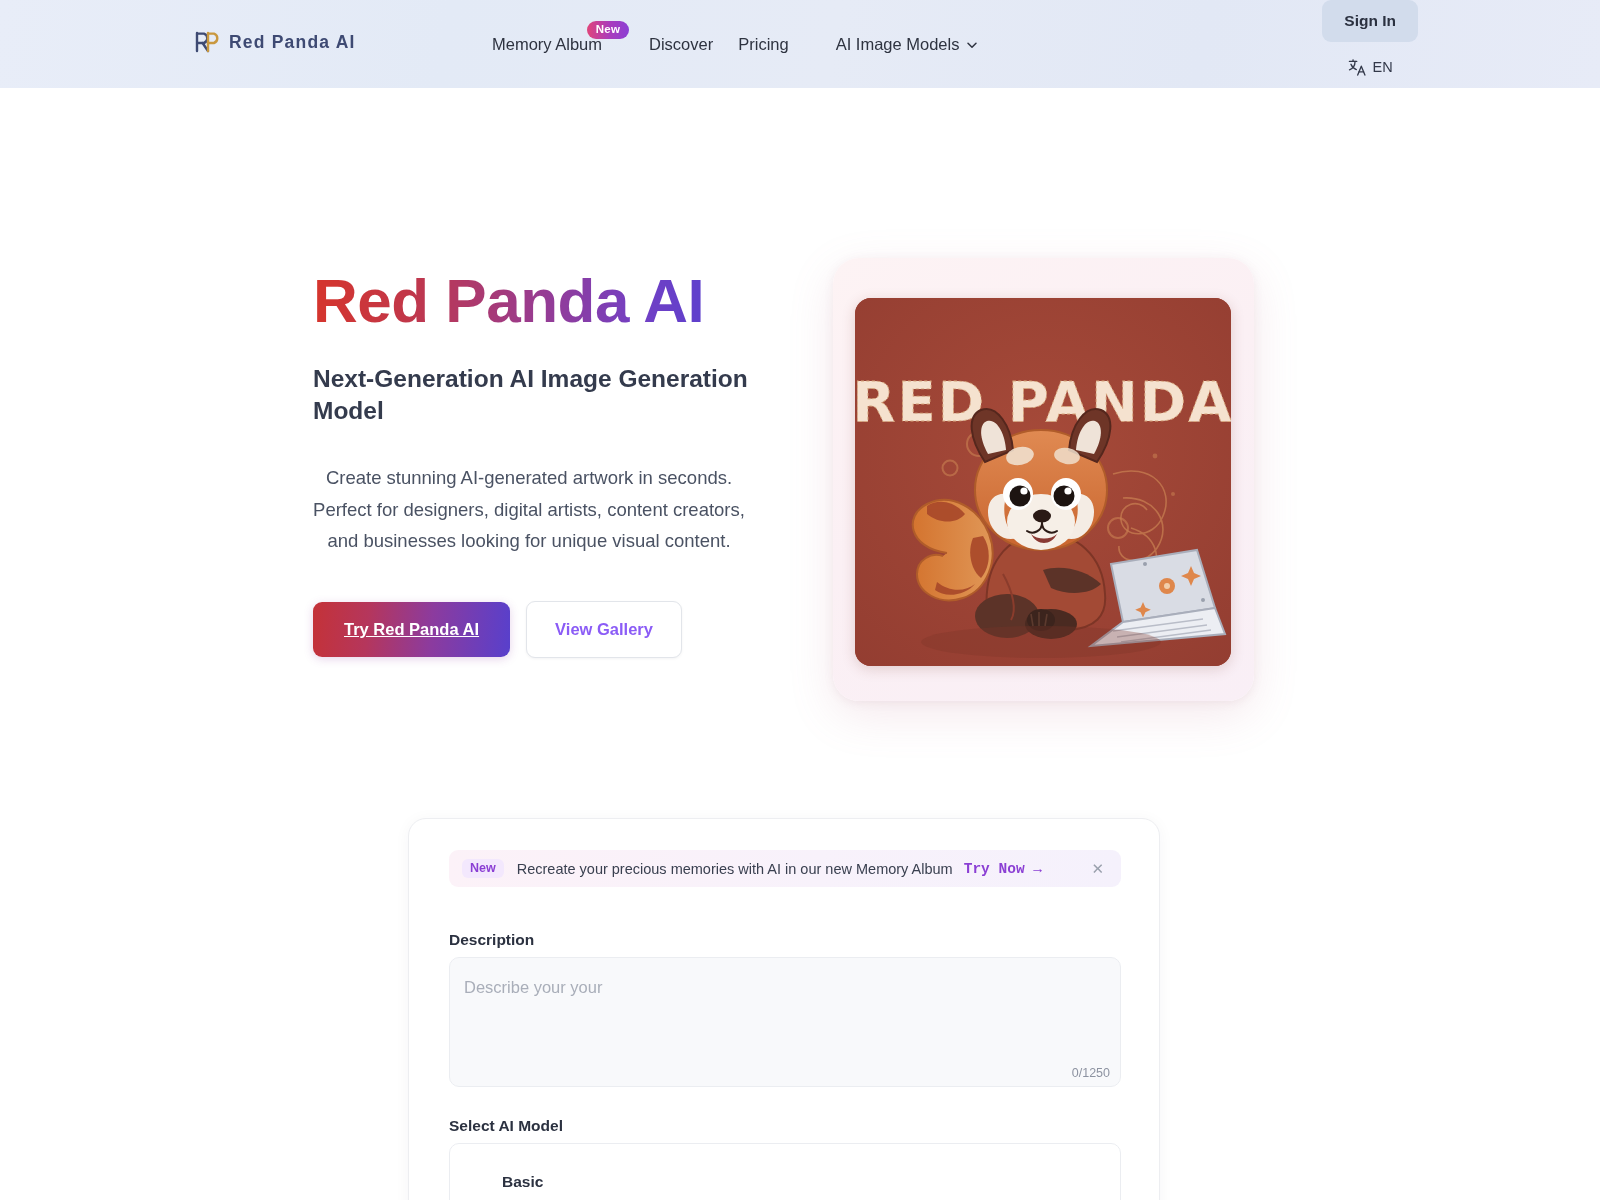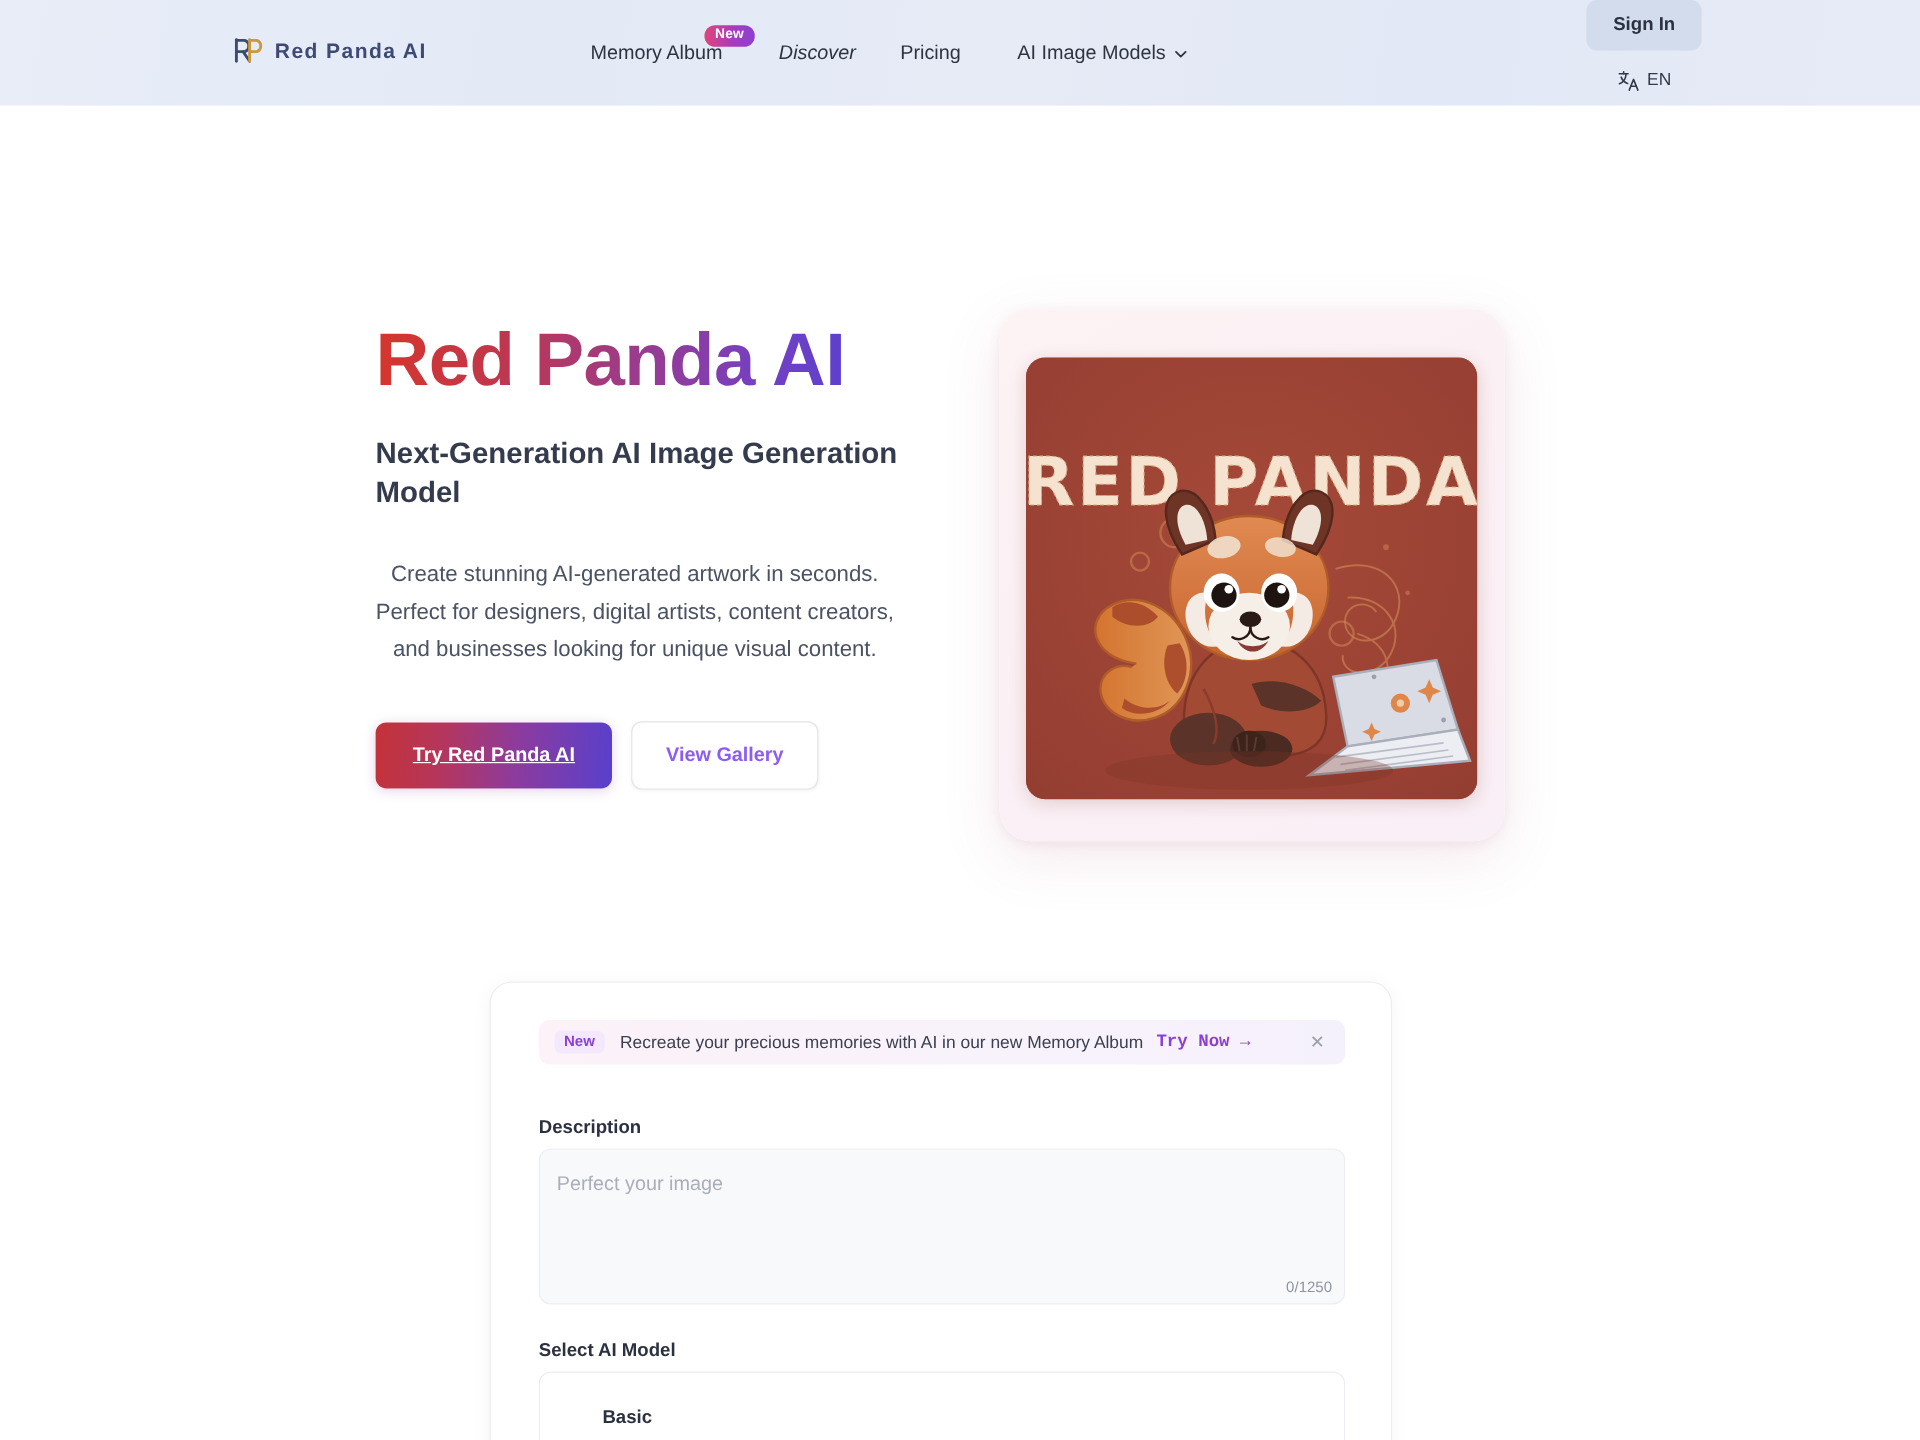--- a/index.html
+++ b/index.html
@@ -64,21 +64,21 @@
     font-size: 16.5px;
     color: #2e3340;
     cursor: pointer;
     white-space: nowrap;
     padding: 0;
     display: flex;
     align-items: center;
     gap: 7px;
   }
   .nav-gap-1 { margin-right: 47px; }
-  .nav-gap-2 { margin-right: 37px; font-style: italic; }
+  .nav-gap-2 { margin-right: 25px; }
   .nav-gap-3 { margin-right: 47px; }
 
   .new-badge {
     position: absolute;
     top: -14px;
     right: -27px;
     background: linear-gradient(90deg, #e0457b 0%, #a93bbd 55%, #8b3fd4 100%);
     color: #ffffff;
     font-size: 11.5px;
     font-weight: bold;
@@ -544,21 +544,21 @@
   <div class="promo">
     <span class="promo-badge">New</span>
     <span class="promo-text">Recreate your precious memories with AI in our new Memory Album</span>
     <span class="promo-link">Try Now →</span>
     <span class="promo-close">✕</span>
   </div>
 
   <div class="field-label lbl-description">Description</div>
 
   <div class="textarea-box">
-    <div class="textarea-ph">Perfect your image</div>
+    <div class="textarea-ph">Describe your your</div>
     <div class="char-count">0/1250</div>
   </div>
 
   <div class="field-label lbl-model">Select AI Model</div>
 
   <div class="model-box">
     <div class="model-option">Basic</div>
   </div>
 
 </div>

